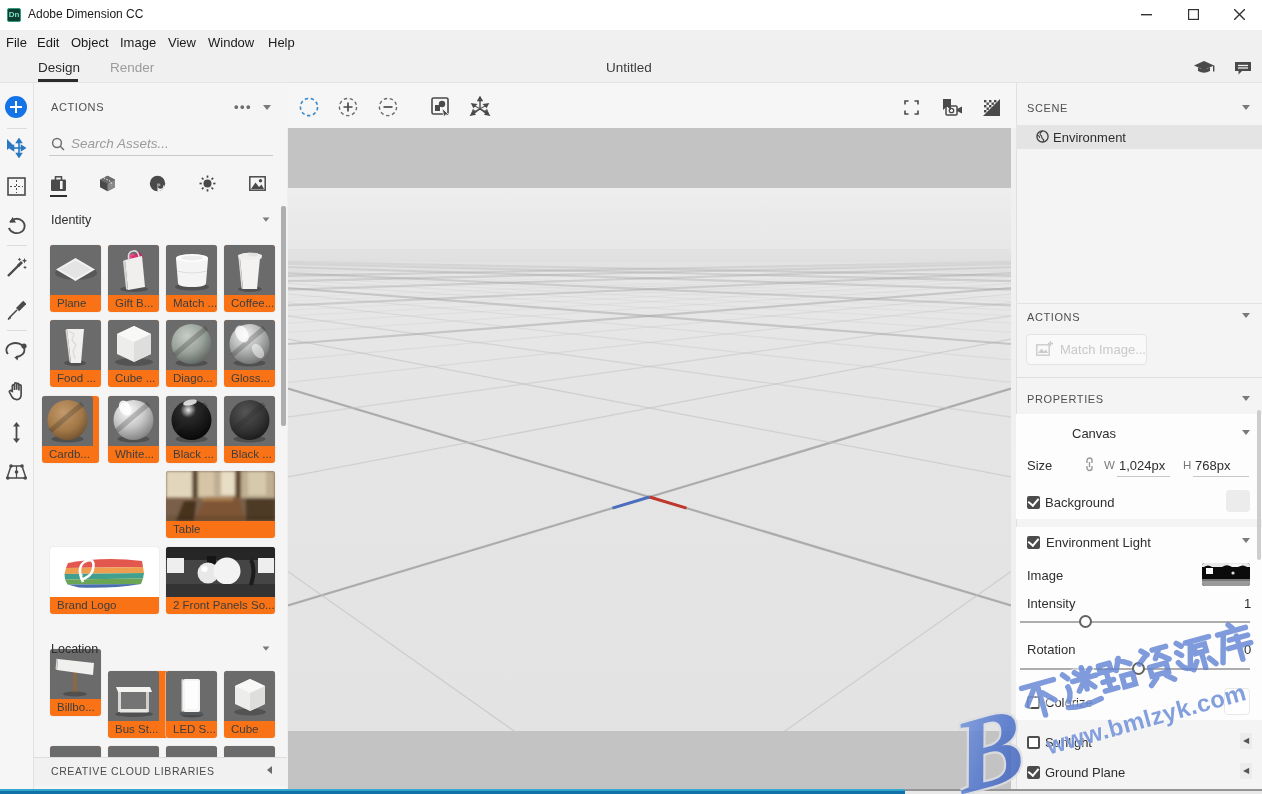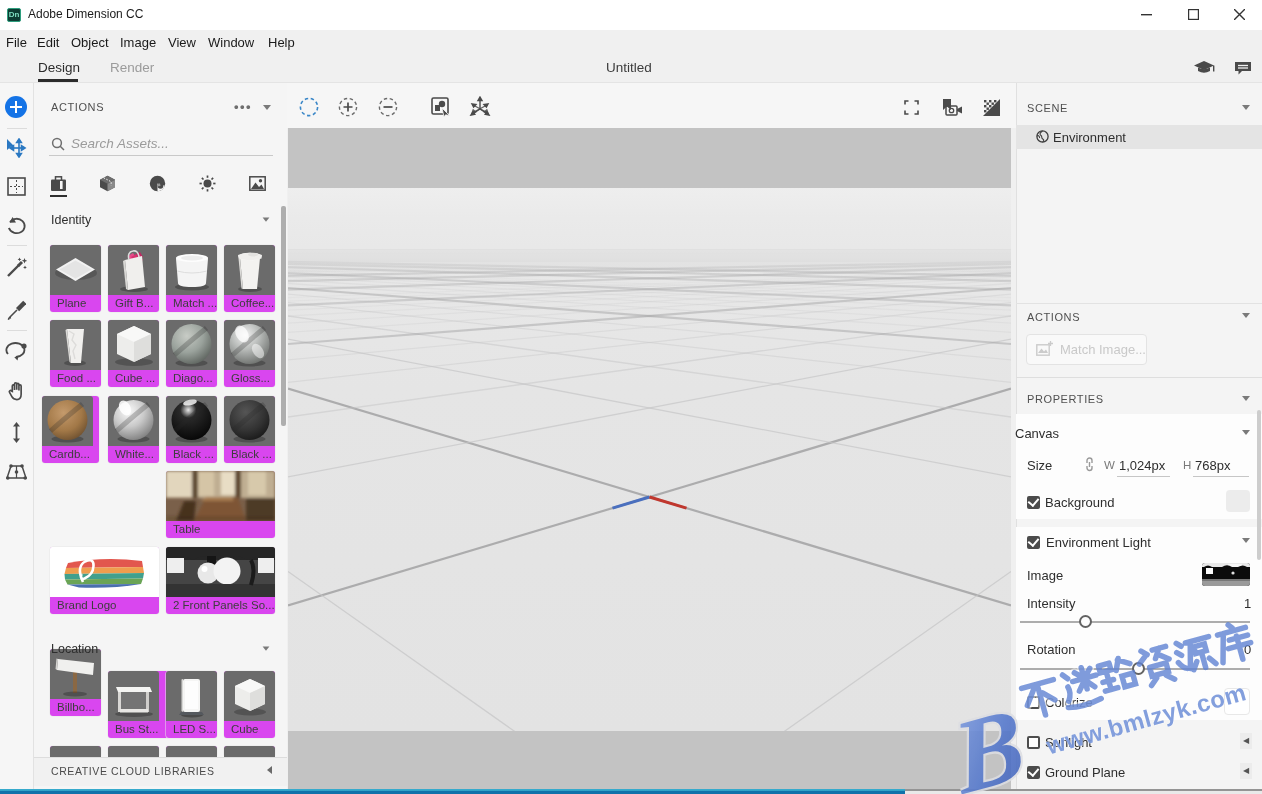--- a/index.html
+++ b/index.html
@@ -12,21 +12,21 @@
 
 #menubar{left:0;top:30px;width:1262px;height:26px;background:#f0f0f0}
 #menubar span{position:absolute;top:5px;font-size:13px;color:#1a1a1a}
 
 #tabbar{left:0;top:56px;width:1262px;height:27px;background:#f0f0f0;border-bottom:1px solid #e4e4e4}
 
 #ltools{left:0;top:83px;width:34px;height:711px;background:#f6f6f6;border-right:1px solid #e2e2e2}
 .ltdiv{left:7px;width:20px;height:1px;background:#dcdcdc}
 
 #assets{left:34px;top:83px;width:253px;height:711px;background:#f5f5f5;overflow:hidden}
-.tile{position:absolute;border-radius:3px;background:#d946ef;box-shadow:0 0 0 0.5px #e8e8e8}
+.tile{position:absolute;border-radius:3px;background:#f97316;box-shadow:0 0 0 0.5px #e8e8e8}
 .timg{position:absolute;left:0;top:0;border-radius:3px 3px 0 0;background:#6b6b6b;overflow:hidden}
 .tlab{position:absolute;left:0;bottom:0;height:17px;font-size:11.5px;color:#3d3d3d;padding-left:7px;line-height:17px;white-space:nowrap;overflow:hidden}
 .shead{position:absolute;font-size:12.5px;color:#2e2e2e}
 .sarr{position:absolute;width:0;height:0;border-left:4px solid transparent;border-right:4px solid transparent;border-top:5px solid #7a7a7a}
 
 #viewport{left:287px;top:83px;width:729px;height:711px;background:#f0f0f0}
 
 #rpanel{left:1016px;top:83px;width:246px;height:711px;background:#f4f4f4;border-left:1px solid #e0e0e0}
 .phead{position:absolute;font-size:11px;letter-spacing:0.6px;color:#4f4f4f}
 .rtext{position:absolute;font-size:13px;color:#2e2e2e}
@@ -593,21 +593,21 @@
 <svg class="abs" style="left:1036px;top:341px" width="17" height="15" viewBox="0 0 17 15">
       <rect x="0.8" y="3.8" width="12.4" height="10.4" fill="none" stroke="#cbcbcb" stroke-width="1.4"></rect>
       <path d="M2 12 L5.5 7.5 L8 10.5 L10 8.5 L12 12 Z" fill="#cbcbcb"></path>
       <path d="M14.5 0 v5 M12 2.5 h5" stroke="#cbcbcb" stroke-width="1.3"></path>
     </svg>
 <div class="abs" style="left:1060px;top:342px;font-size:13px;color:#c9c9c9">Match Image...</div>
 <div class="abs" style="left:1016px;top:377px;width:246px;height:1px;background:#dedede"></div>
 <div class="abs phead" style="left:1027px;top:393px">PROPERTIES</div>
 <div class="abs sarr" style="left:1242px;top:396px"></div>
 <div class="card" style="top:414px;height:105px"></div>
-<div class="abs rtext" style="left:1015px;top:426px">Canvas</div>
+<div class="abs rtext" style="left:1072px;top:426px">Canvas</div>
 <div class="abs sarr" style="left:1242px;top:430px"></div>
 <div class="abs rtext" style="left:1027px;top:458px">Size</div>
 <svg class="abs" style="left:1085px;top:457px" width="9" height="15" viewBox="0 0 9 15">
       <path d="M2 6 V3.5 a2.5 2.5 0 0 1 5 0 V6 M2 9 v2 a2.5 2.5 0 0 0 5 0 V9 M4.5 5 v5" fill="none" stroke="#9a9a9a" stroke-width="1.4"></path>
     </svg>
 <div class="abs dim" style="left:1104px;top:459px">W</div>
 <div class="abs rtext" style="left:1119px;top:458px">1,024px</div>
 <div class="abs" style="left:1117px;top:476px;width:53px;height:1px;background:#c6c6c6"></div>
 <div class="abs dim" style="left:1183px;top:459px">H</div>
 <div class="abs rtext" style="left:1195px;top:458px">768px</div>

